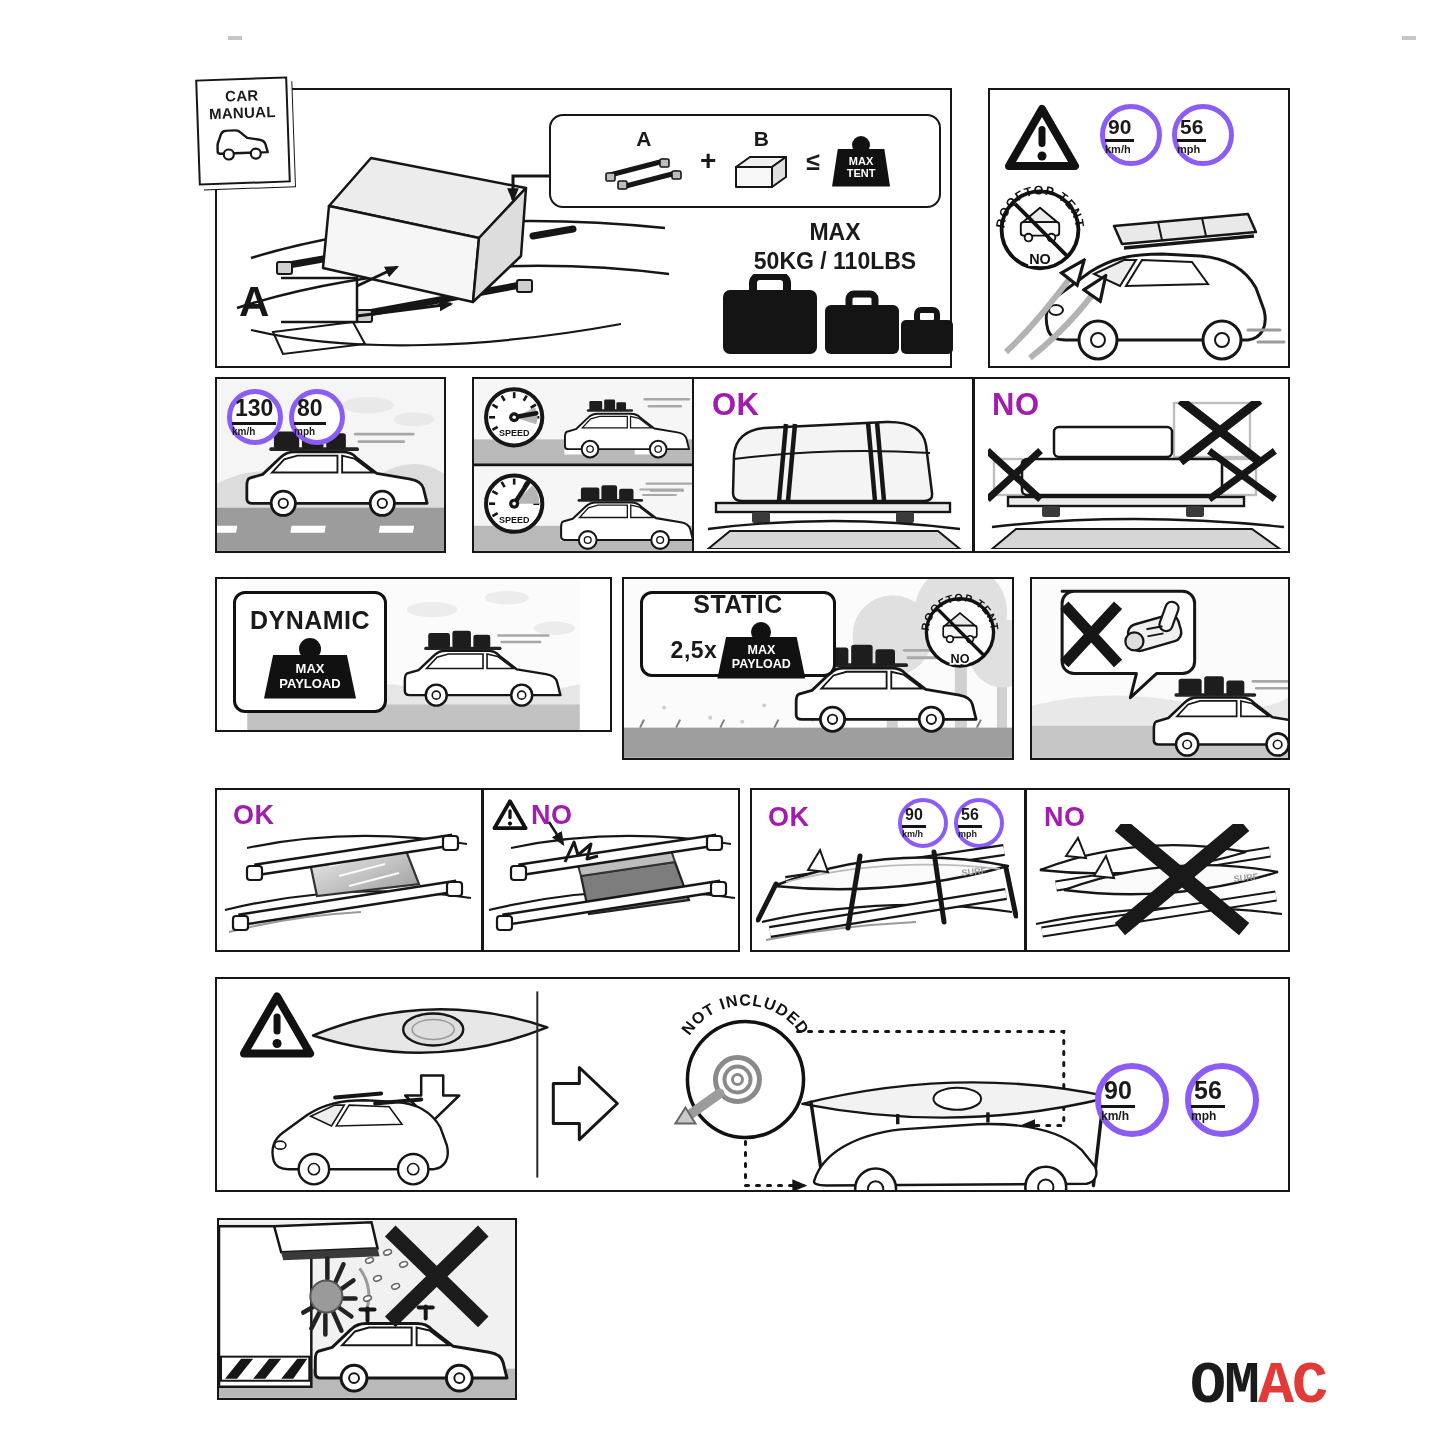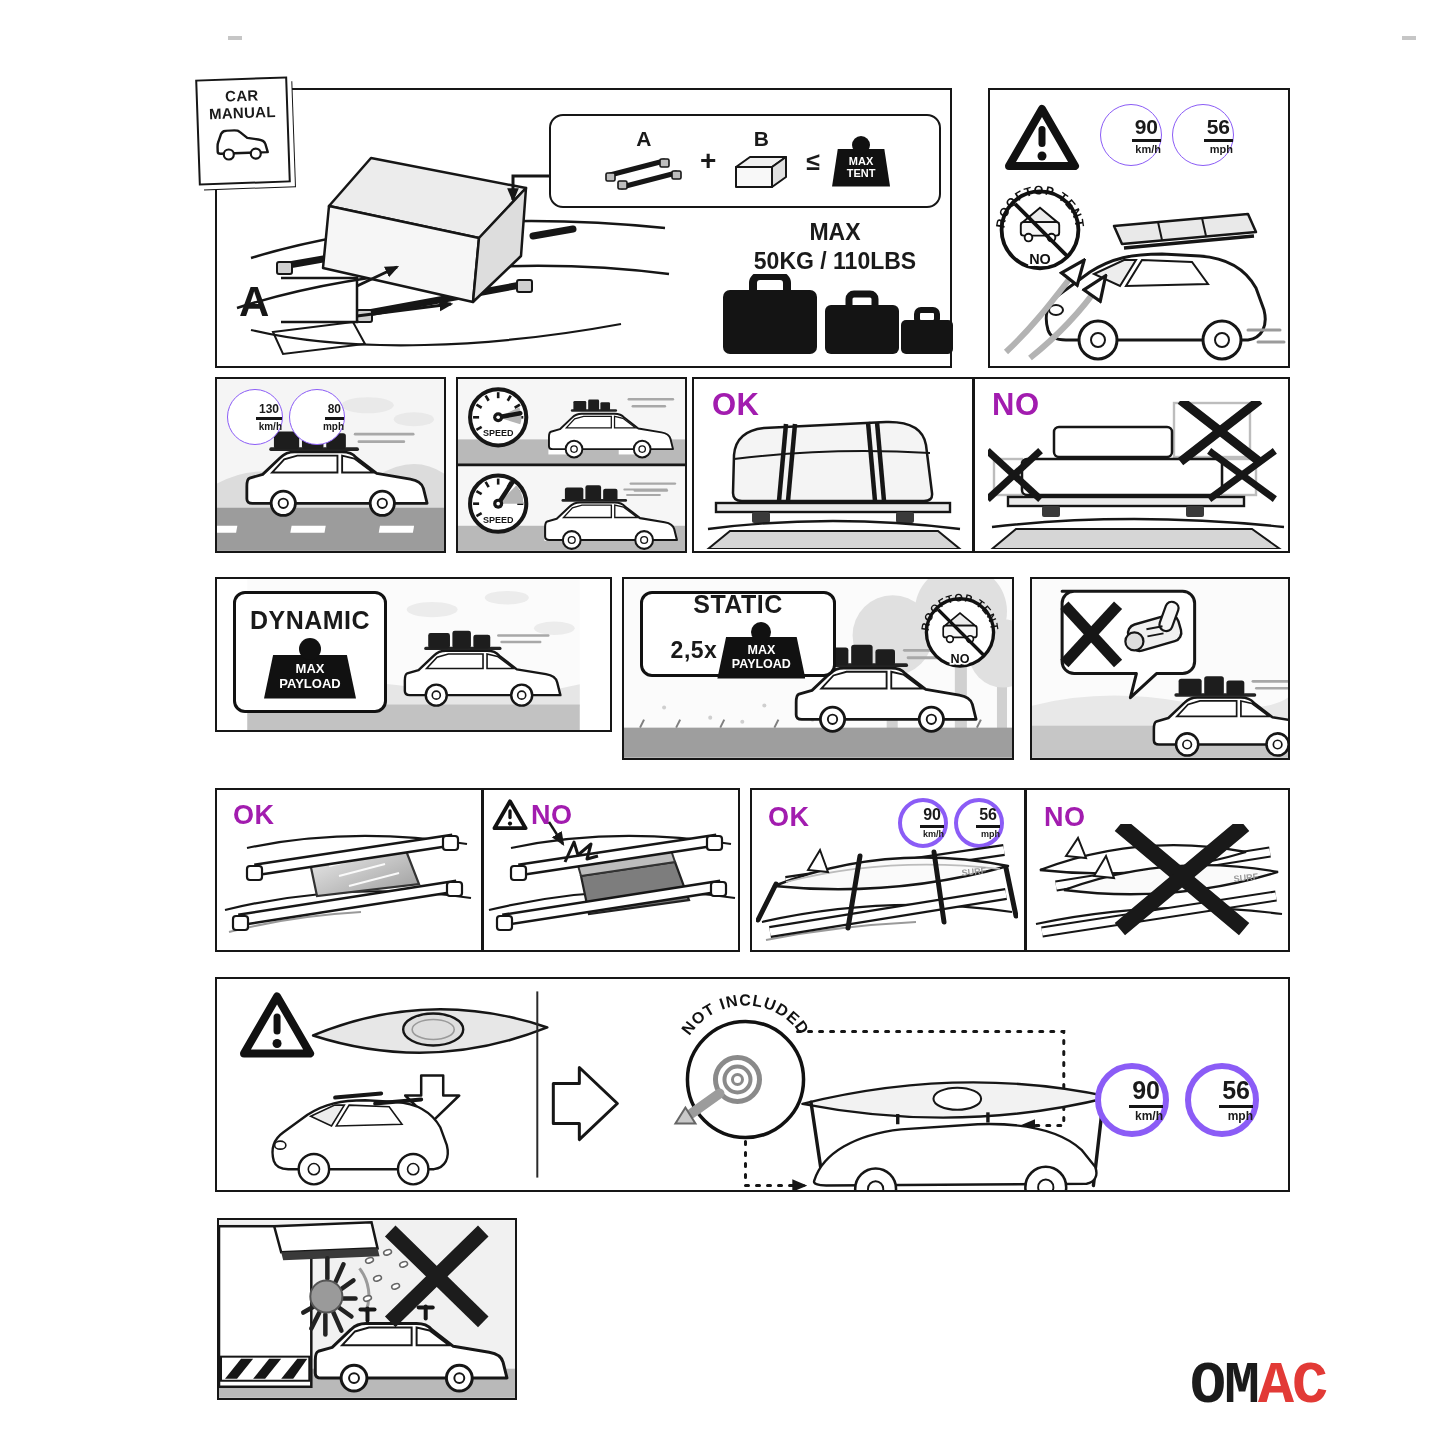--- a/index.html
+++ b/index.html
@@ -6,28 +6,28 @@
   .page{position:relative;width:1445px;height:1445px;background:#fff;overflow:hidden;
         font-family:"Liberation Sans",sans-serif;color:#1a1a1a;}
   .title{position:absolute;left:0;right:0;top:16px;text-align:center;
          font-size:45px;font-weight:bold;color:#2a2a2a;letter-spacing:.5px;}
   .corner-tick{position:absolute;width:14px;height:4px;background:#c6c6c6;}
   .panel{position:absolute;background:#fff;border:2.5px solid #161616;box-sizing:border-box;}
   .vdiv{position:absolute;top:0;bottom:0;width:2.5px;background:#161616;}
   .biglabel{position:absolute;font-weight:700;letter-spacing:.5px;color:#a21caf;line-height:1;}
   .scene{position:absolute;left:0;top:0;width:100%;height:100%;}
   
-  .badge{position:absolute;border:1px solid #8b5cf6;border-radius:50%;background:#fff;
-         display:flex;flex-direction:column;align-items:flex-end;justify-content:center;
+  .badge{position:absolute;border:5px solid #8b5cf6;border-radius:50%;background:#fff;
+         display:flex;flex-direction:column;align-items:flex-start;justify-content:center;
          box-sizing:border-box;line-height:1;}
   .badge .v{font-weight:800;border-bottom:3px solid #151515;padding:0 3px 2px;}
   .badge .u{margin-top:2px;font-weight:600;}
   .b74{width:74px;height:74px;border-width:6px}.b74 .v{font-size:25px}.b74 .u{font-size:12px}
   .b62{width:62px;height:62px}.b62 .v{font-size:21px}.b62 .u{font-size:11px}
-  .b56{width:56px;height:56px}.b56 .v{font-size:12px}.b56 .u{font-size:10px}
+  .b56{width:56px;height:56px}.b56 .v{font-size:23px}.b56 .u{font-size:10px}
   .b50{width:50px;height:50px;border-width:4px}.b50 .v{font-size:16px}.b50 .u{font-size:9px}
   
   .sign{position:absolute;background:#fff;border:3.5px solid #111;border-radius:12px;
         display:flex;flex-direction:column;align-items:center;justify-content:center;
         box-sizing:border-box;gap:3px;}
   .sign .t{font-weight:800;letter-spacing:.5px;}
   .wicon{display:flex;flex-direction:column;align-items:center;}
   .wicon .ball{background:#111;border-radius:50%;margin-bottom:-5px;position:relative;z-index:1;}
   .wicon .trap{background:#111;color:#fff;text-align:center;font-weight:800;
                clip-path:polygon(10% 0,90% 0,100% 100%,0 100%);line-height:1.08;
@@ -272,21 +272,21 @@
     <div class="badge b56" style="left:10px;top:10px">
       <span class="v">130</span>
       <span class="u">km/h</span>
     </div>
     <div class="badge b56" style="left:72px;top:10px">
       <span class="v">80</span>
       <span class="u">mph</span>
     </div>
   </div>
 
-  <div class="panel" style="left:456px;top:377px;width:231px;height:176px">
+  <div class="panel" style="left:472px;top:377px;width:231px;height:176px">
     <svg class="scene" viewBox="0 0 226 171">
       <rect width="226" height="85" fill="#f6f6f6"></rect>
       <rect y="60" width="226" height="25" fill="#b9b9b9"></rect>
       <g fill="#fff">
           <rect x="90" y="70" width="26" height="5"></rect>
           <rect x="160" y="70" width="26" height="5"></rect>
         </g>
       <use href="#car-a" transform="translate(88,30) scale(0.64)"></use>
       <use href="#cargo-b" transform="translate(88,30) scale(0.64)"></use>
       <g stroke="#a8a8a8" stroke-width="2.4" stroke-linecap="round">

